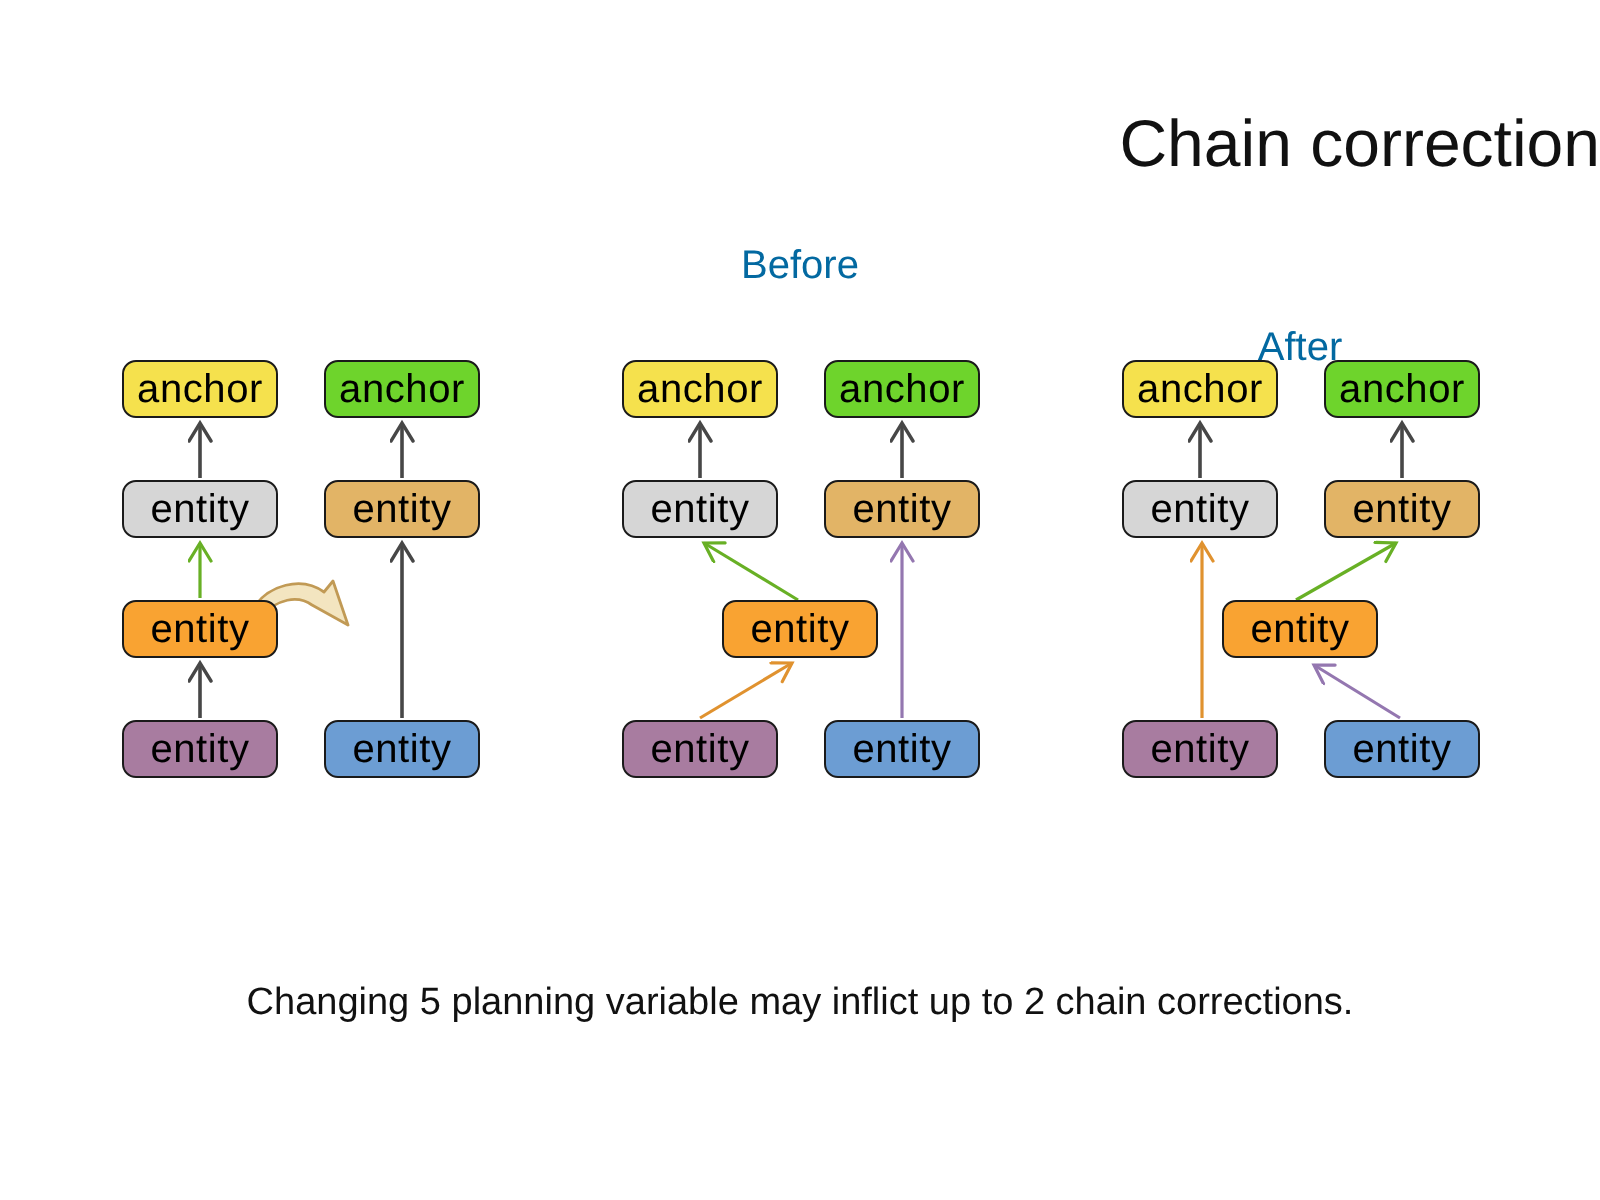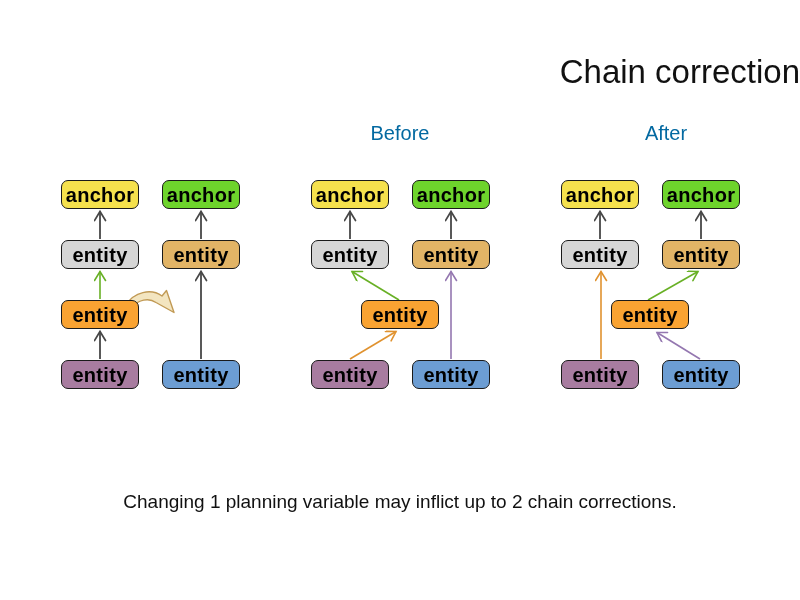--- a/index.html
+++ b/index.html
@@ -9,31 +9,31 @@
   }
   .title{
     position:absolute;top:31px;left:0;width:800px;text-align:right;
     font-size:33px;line-height:38px;font-weight:400;color:#111;
   }
   .glabel{
     position:absolute;top:120px;width:120px;text-align:center;
     font-size:20px;line-height:26px;color:#0369a1;
   }
   .glabel.before{left:340px;}
-  .glabel.after{left:606px;}
+  .glabel.after{left:590px;margin-top:41px;}
   .caption{
     position:absolute;top:470px;left:0;width:800px;text-align:center;
     font-size:19px;line-height:25px;color:#111;
   }
   #edges{position:absolute;left:0;top:0;z-index:0;}
   .box{
     position:absolute;width:78px;height:29px;box-sizing:border-box;z-index:1;
     border:1.6px solid #1a1a1a;border-radius:7px;
     display:flex;align-items:center;justify-content:center;
-    font-size:20px;letter-spacing:.3px;line-height:1;font-weight:bold;
+    font-size:20px;letter-spacing:.3px;line-height:1;
   }
   .c-yellow{background:#F5E14D;}
   .c-green{background:#6ED42C;}
   .c-gray{background:#D6D6D6;}
   .c-tan{background:#E2B466;}
   .c-orange{background:#F9A332;}
   .c-purple{background:#A87CA0;}
   .c-blue{background:#6C9DD3;}
 </style>
 </head>
@@ -97,13 +97,13 @@
 <div class="box c-orange" style="left:361px;top:300px">entity</div>
 
 <div class="box c-yellow" style="left:561px;top:180px">anchor</div>
 <div class="box c-gray" style="left:561px;top:240px">entity</div>
 <div class="box c-purple" style="left:561px;top:360px">entity</div>
 <div class="box c-green" style="left:662px;top:180px">anchor</div>
 <div class="box c-tan" style="left:662px;top:240px">entity</div>
 <div class="box c-blue" style="left:662px;top:360px">entity</div>
 <div class="box c-orange" style="left:611px;top:300px">entity</div>
 
-<p class="caption">Changing 1 planning variable may inflict up to 2 chain corrections.</p>
+<p class="caption">Changing 5 planning variable may inflict up to 2 chain corrections.</p>
 
 </body></html>

